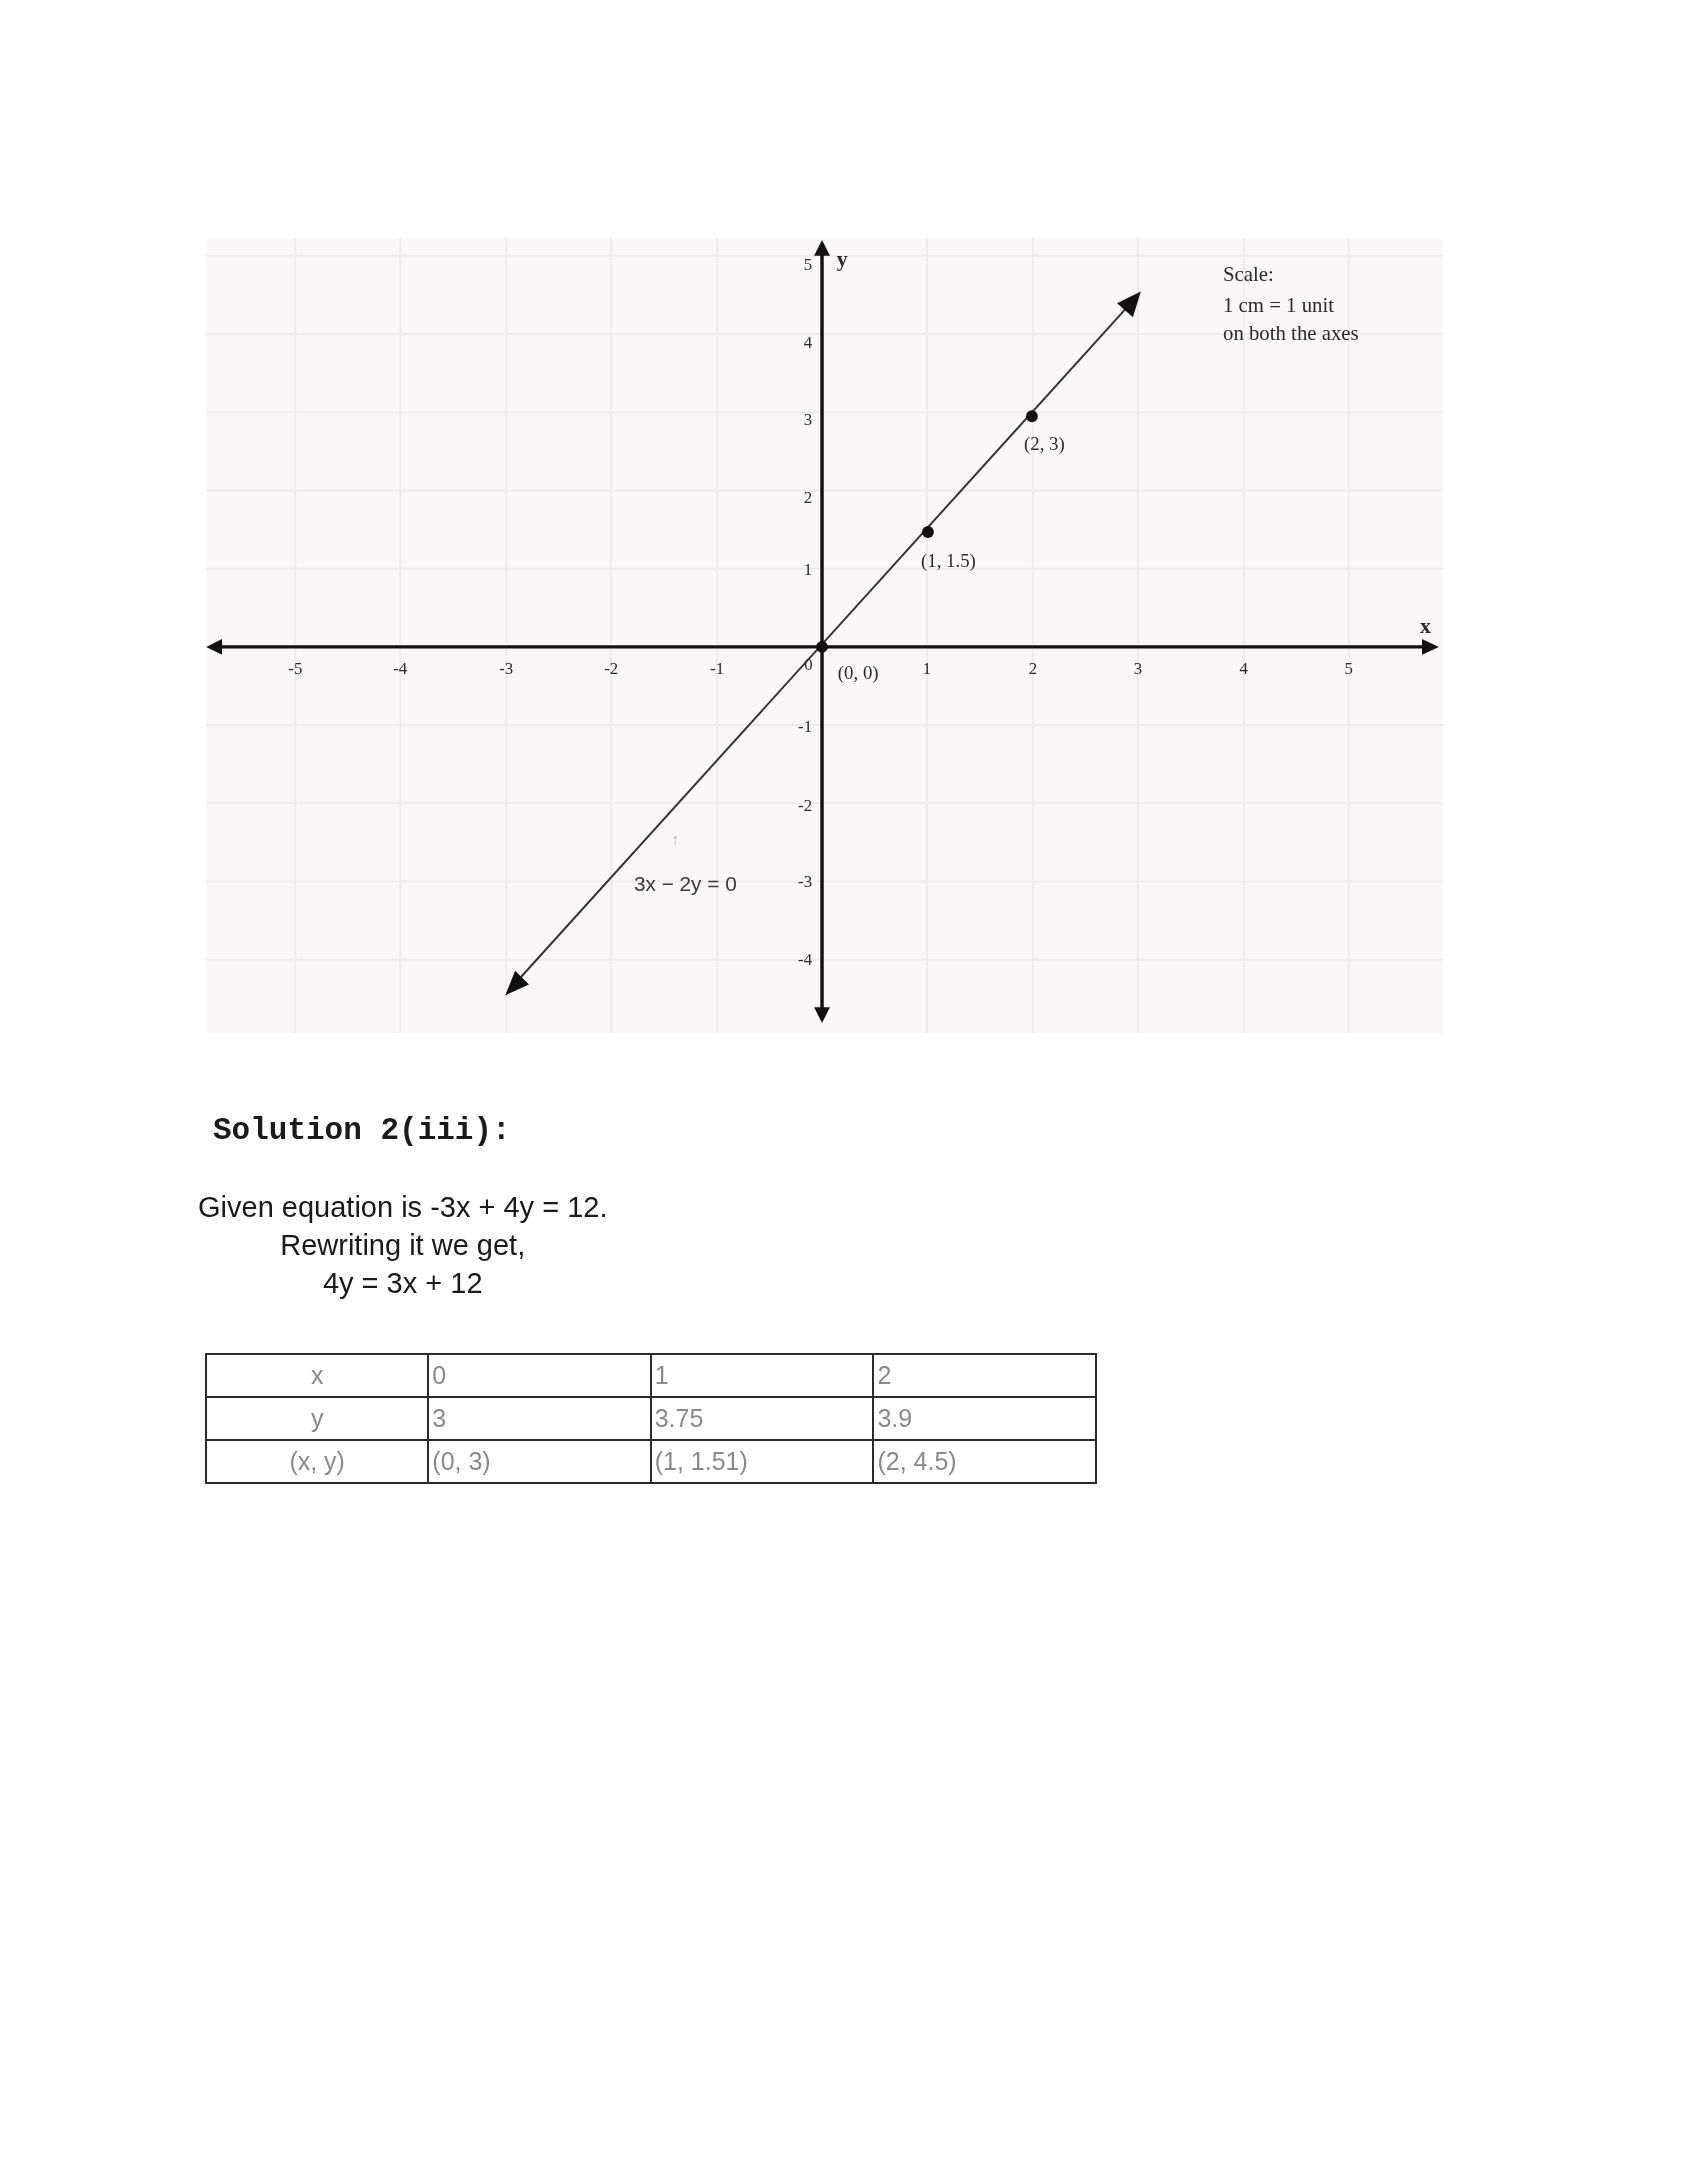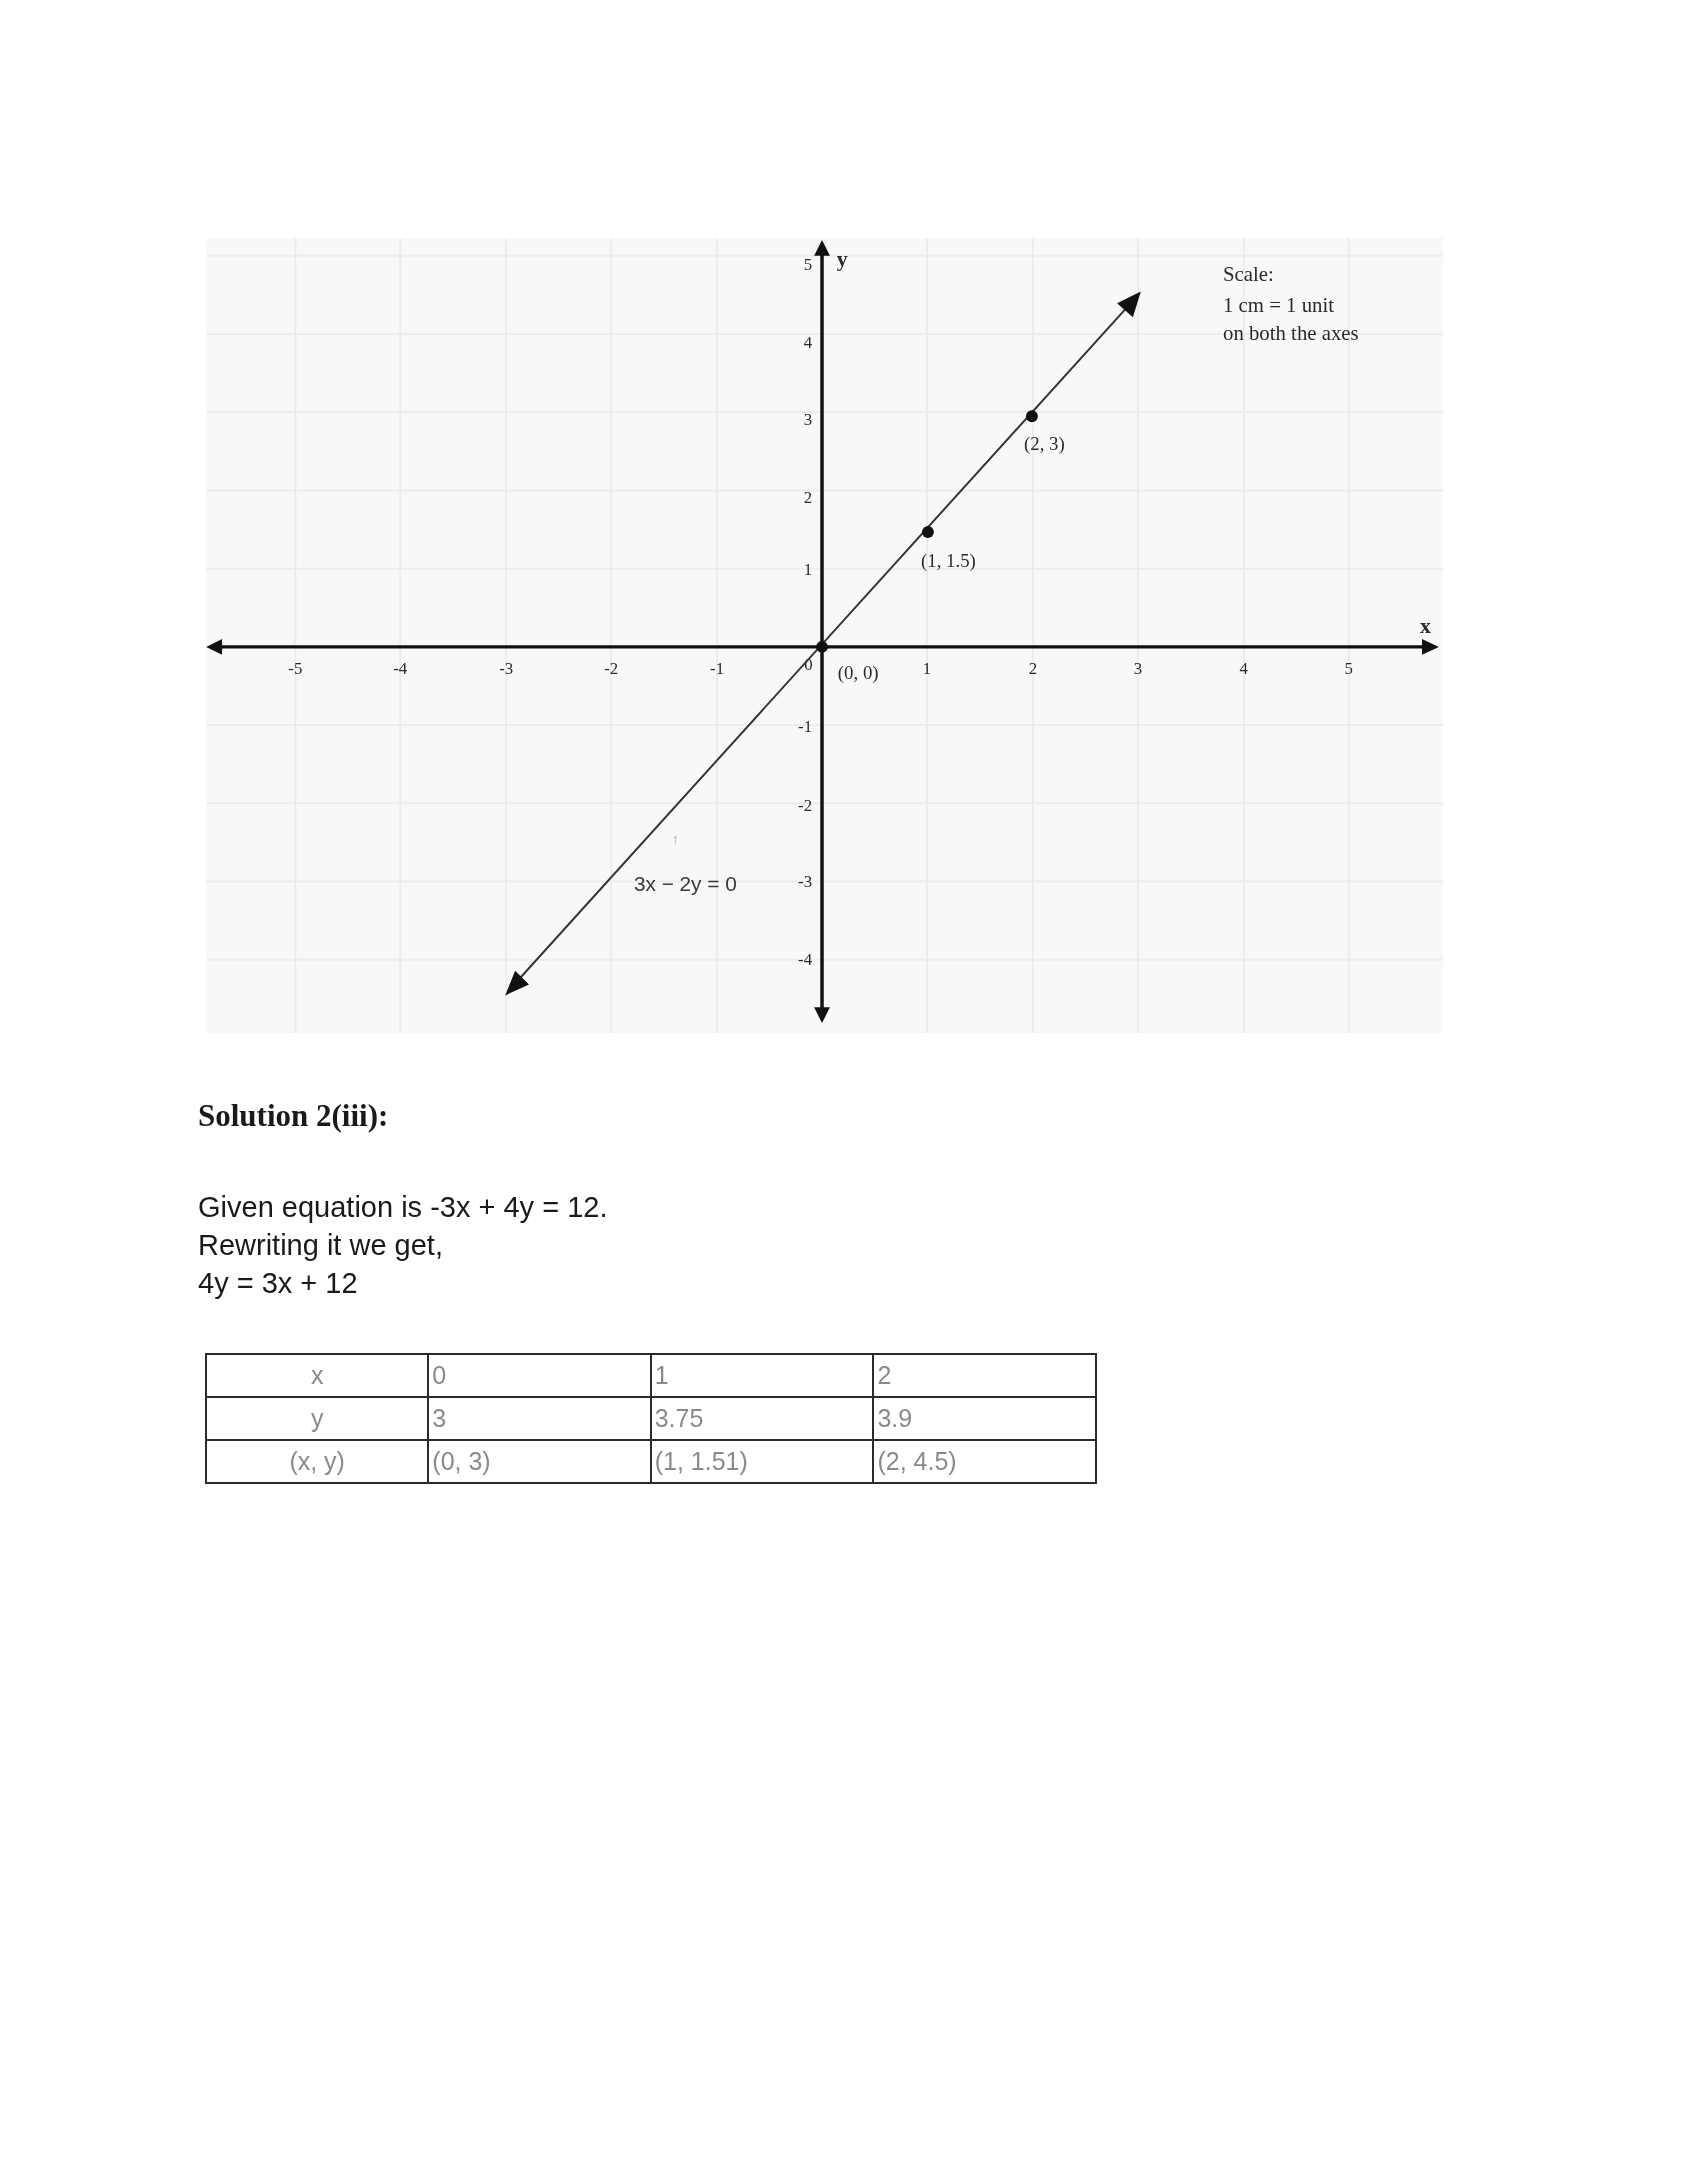--- a/index.html
+++ b/index.html
@@ -7,27 +7,27 @@
   .page { position: absolute; left: 0; top: 0; width: 1683px; height: 2178px; background: #ffffff; }
 
   .graph-figure { position: absolute; left: 206px; top: 238px; width: 1237px; height: 795px; }
   .graph-figure svg { position: absolute; left: 0; top: 0; overflow: visible; }
 
   .serif-label { font-family: "Liberation Serif", "DejaVu Serif", serif; fill: #2a2a2a; }
   .sans-label { font-family: "Liberation Sans", "DejaVu Sans", sans-serif; fill: #3a3a3a; }
 
   .heading {
     position: absolute; left: 198px; top: 1096px;
-    font-family: Liberation Serif, serif;
-    font-weight: bold; font-size: 31px; color: #1a1a1a; margin: 0; line-height: 40px;
+    font-family: Liberation Mono, monospace;
+    font-weight: bold; font-size: 31px; color: #1a1a1a; margin: 15px; line-height: 40px;
   }
   .body-text {
     position: absolute; left: 198px; top: 1188px;
     font-family: "Liberation Sans", "DejaVu Sans", sans-serif;
-    font-size: 29px; color: #1a1a1a; line-height: 38px;
+    font-size: 29px; color: #1a1a1a; line-height: 38px; text-align: center;
   }
   .body-text div { white-space: nowrap; }
 
   .value-table {
     position: absolute; left: 205px; top: 1353px; width: 892px;
     border-collapse: collapse;
     font-family: "Liberation Sans", "DejaVu Sans", sans-serif;
     font-size: 25px; color: #8a8a8a;
   }
   .value-table td {

